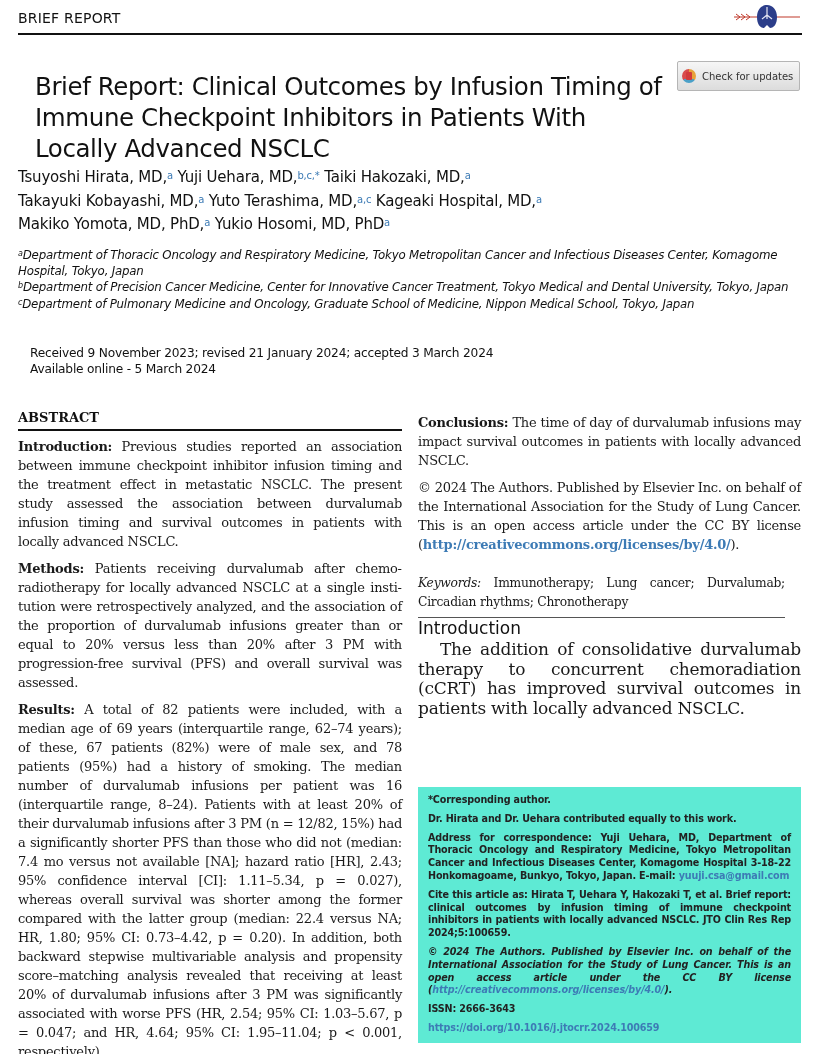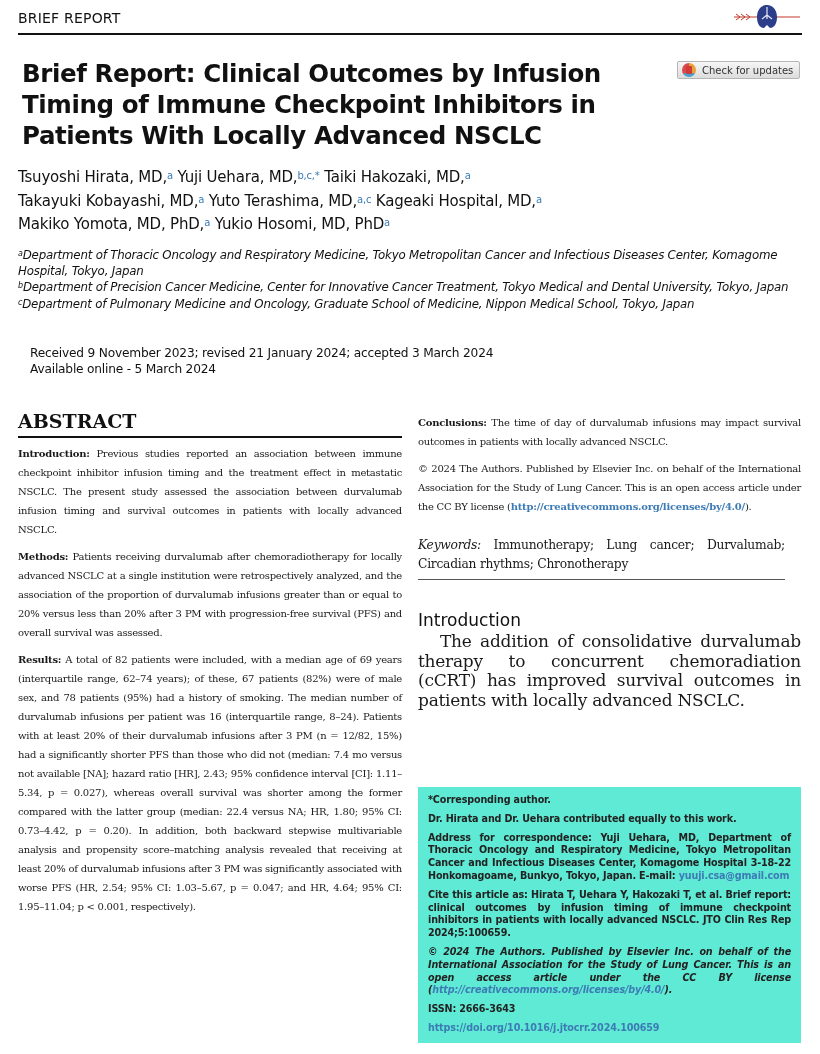--- a/index.html
+++ b/index.html
@@ -4,64 +4,64 @@
 <style>
   html, body { margin:0; padding:0; background:#ffffff; }
   body { width:820px; height:1054px; position:relative; overflow:hidden; color:#1a1a1a; }
 
   .section-tag { position:absolute; left:18px; top:10px; font-family:"DejaVu Sans", sans-serif; font-size:14px; letter-spacing:0.2px; color:#111; }
   .logo { position:absolute; left:732px; top:2px; width:70px; height:30px; }
   .top-rule { position:absolute; left:18px; top:33px; width:784px; height:2px; background:#111; }
 
   .title { position:absolute; left:18px; top:54px; width:640px; font-family:"DejaVu Sans", sans-serif; font-size:24.5px; line-height:31px; color:#111; letter-spacing:-0.4px; }
 
-  .cfu-btn { position:absolute; left:677px; top:61px; width:123px; height:18px; border:1px solid #b5b5b5; border-radius:2px; background:linear-gradient(#f6f6f6,#dcdcdc); display:flex; align-items:center; gap:6px; padding-left:4px; box-sizing:border-box; cursor:pointer; }
+  .cfu-btn { position:absolute; left:677px; top:61px; width:123px; height:30px; border:1px solid #b5b5b5; border-radius:2px; background:linear-gradient(#f6f6f6,#dcdcdc); display:flex; align-items:center; gap:6px; padding-left:4px; box-sizing:border-box; cursor:pointer; }
   .cfu-icon { width:14px; height:14px; border-radius:50%; background:conic-gradient(#e8a23a 0 35%, #4aa0c8 35% 65%, #d94b4b 65% 100%); position:relative; }
   .cfu-icon::after { content:""; position:absolute; left:4px; top:3px; width:6px; height:8px; background:#d23a3a; border-radius:1px; }
   .cfu-label { font-family:"DejaVu Sans", sans-serif; font-size:10px; color:#333; }
 
   .authors { position:absolute; left:18px; top:166px; width:780px; font-family:"DejaVu Sans", sans-serif; font-size:15px; line-height:23.5px; color:#111; letter-spacing:-0.2px; }
   .authors sup { color:#3d7bb5; font-size:10px; vertical-align:top; position:relative; top:-2px; }
 
   .affils { position:absolute; left:18px; top:247px; width:790px; font-family:"DejaVu Sans", sans-serif; font-style:italic; font-size:11.8px; line-height:16.2px; color:#111; letter-spacing:-0.2px; }
   .affils sup { font-size:8px; vertical-align:top; position:relative; top:-1px; }
 
   .dates { position:absolute; left:30px; top:346px; width:700px; font-family:"DejaVu Sans", sans-serif; font-size:12.2px; line-height:15.5px; color:#111; letter-spacing:-0.2px; }
 
   .col-left { position:absolute; left:18px; top:410px; width:384px; }
   .col-right { position:absolute; left:418px; top:413px; width:383px; }
 
-  .abs-head { font-family:"DejaVu Serif", serif; font-weight:bold; font-size:19px; color:#111; padding-bottom:4px; border-bottom:2px solid #111; margin-bottom:6px; }
-  .para { font-family:"DejaVu Serif", serif; font-size:10px; line-height:19px; text-align:justify; color:#1a1a1a; margin:0 0 8px 0; letter-spacing:-0.25px; }
+  .abs-head { font-family:"DejaVu Serif", serif; font-weight:bold; font-size:13px; color:#111; padding-bottom:4px; border-bottom:2px solid #111; margin-bottom:6px; }
+  .para { font-family:"DejaVu Serif", serif; font-size:13px; line-height:19px; text-align:justify; color:#1a1a1a; margin:0 0 8px 0; letter-spacing:-0.25px; }
   .para b { font-weight:bold; }
   .para a, .link { color:#3d7bb5; text-decoration:none;font-weight:bold; }
 
   .kw { font-family:"DejaVu Serif", serif; font-size:12.3px; line-height:19px; text-align:justify; color:#1a1a1a; margin:20px 16px 0 0; padding-bottom:5px; border-bottom:1px solid #555; letter-spacing:-0.25px; }
   .kw i { font-style:italic; }
 
-  .intro-head { font-family:"DejaVu Sans", sans-serif; font-size:17px; color:#111; margin-top:30px; }
+  .intro-head { font-family:"DejaVu Sans", sans-serif; font-size:17px; color:#111; }
   .intro-text { font-family:"DejaVu Serif", serif; font-size:17px; line-height:19.5px; text-align:justify; text-indent:22px; color:#1a1a1a; margin:2px 0 0 0; letter-spacing:-0.25px; }
 
   .footnote-box { position:absolute; left:418px; top:787px; width:383px; height:256px; background:#5eead4; box-sizing:border-box; padding:7px 10px; }
   .fn { font-family:"DejaVu Sans", sans-serif; font-size:9.6px; font-weight:bold; line-height:12.8px; color:#222; text-align:justify; margin:0 0 6px 0; letter-spacing:-0.15px; }
   .fn.it { font-style:italic; }
 </style>
 </head>
 <body>
 
 <div class="section-tag">BRIEF REPORT</div>
 <svg class="logo" viewBox="0 0 70 30">
   <line x1="2" y1="15" x2="68" y2="15" stroke="#c0392b" stroke-width="1.2"></line>
   <path d="M4 12 l4 3 -4 3 M9 12 l4 3 -4 3 M14 12 l4 3 -4 3" stroke="#c0392b" stroke-width="1" fill="none"></path>
   <path d="M35 3 c-6 0 -10 5 -10 12 c0 7 3 11 7 11 l3 -3 l3 3 c4 0 7 -4 7 -11 c0 -7 -4 -12 -10 -12z" fill="#2c3e8a"></path>
   <path d="M35 5 v12 M35 13 l-5 4 M35 13 l5 4" stroke="#e8e8f5" stroke-width="1.2" fill="none"></path>
 </svg>
 <div class="top-rule"></div>
 
-<h1 class="title" style="margin:4px;font-weight:bold;">Brief Report: Clinical Outcomes by Infusion Timing of Immune Checkpoint Inhibitors in Patients With Locally Advanced NSCLC</h1>
+<h1 class="title" style="margin:17px;font-weight:normal;">Brief Report: Clinical Outcomes by Infusion Timing of Immune Checkpoint Inhibitors in Patients With Locally Advanced NSCLC</h1>
 
 <div class="cfu-btn">
   <span class="cfu-icon"></span>
   <span class="cfu-label">Check for updates</span>
 </div>
 
 <div class="authors">
   <span><span>Tsuyoshi Hirata, MD,</span><sup>a</sup></span>
   <span><span>Yuji Uehara, MD,</span><sup>b,c,*</sup></span>
   <span><span>Taiki Hakozaki, MD,</span><sup>a</sup></span><br>

